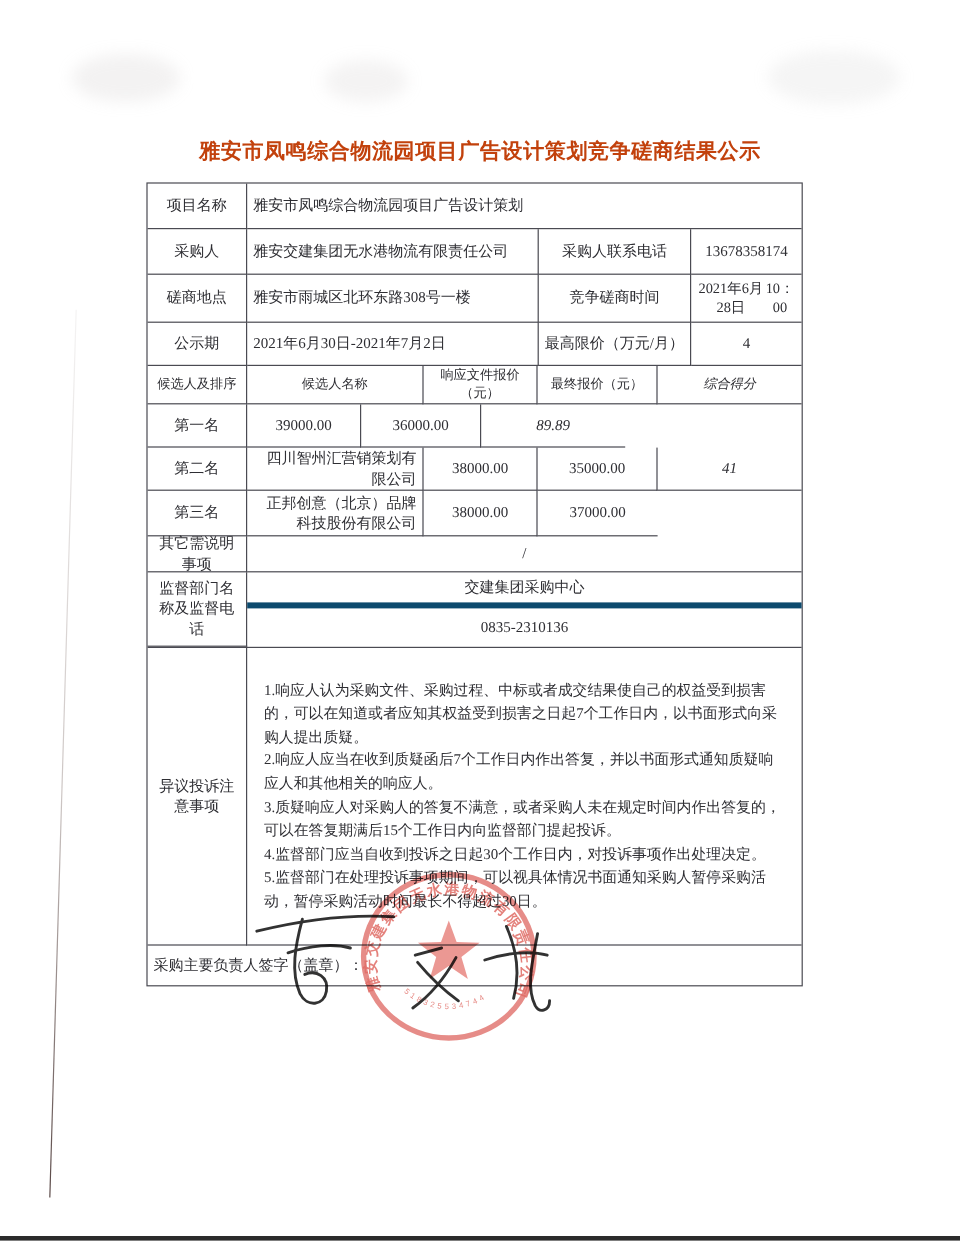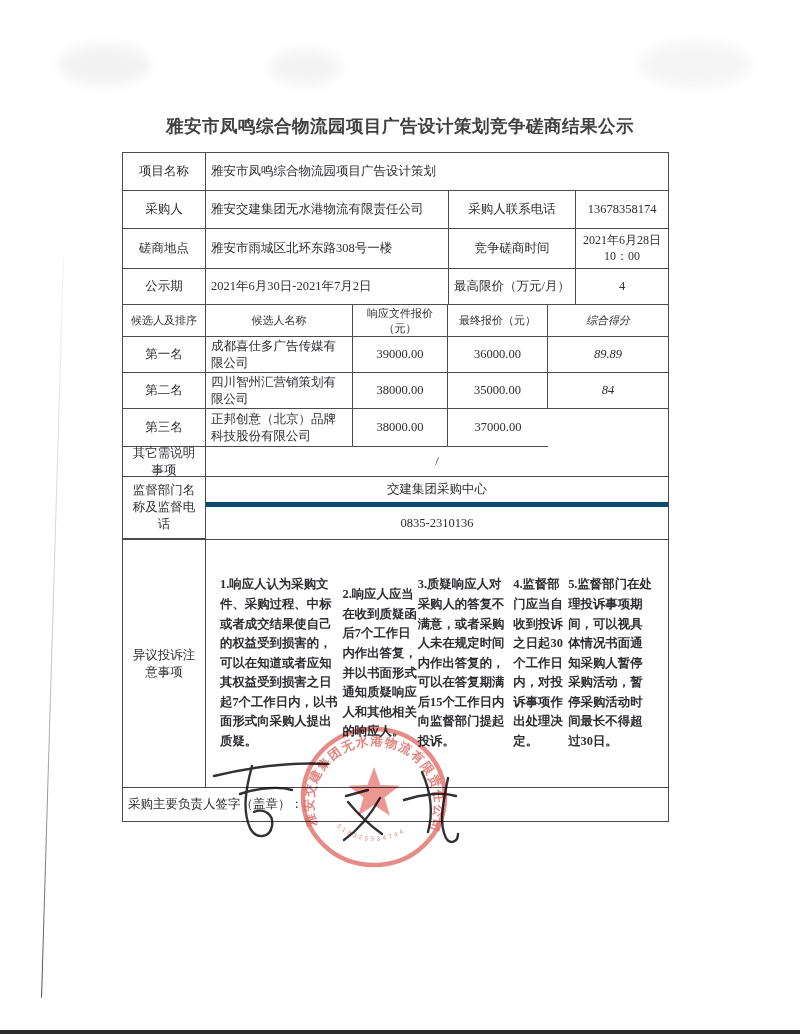--- a/index.html
+++ b/index.html
@@ -13,37 +13,37 @@
   .smudge{position:absolute;border-radius:50%;filter:blur(6px);pointer-events:none;}
   .left-edge-line{
     position:absolute;left:52px;top:258px;height:740px;width:1px;
     background:linear-gradient(to bottom, rgba(150,140,138,0.10), rgba(110,90,85,0.35) 55%, rgba(60,40,38,0.85));
     transform:rotate(1.7deg);
   }
   .bottom-strip{position:absolute;left:0;bottom:0;width:800px;height:4px;background:#2b2b2b;}
 
   .doc-title{
     position:absolute;left:0;top:114px;width:800px;text-align:center;
-    font-size:17.5px;font-weight:bold;letter-spacing:0.5px;color:#404040;
+    font-size:17.5px;font-weight:bold;letter-spacing:0.5px;color:#c2410c;
   }
 
   .doc-table{
     position:absolute;left:122px;top:152px;width:547px;
     border:1px solid #4a4a52;box-sizing:border-box;
     font-size:12.5px;line-height:1.35;
   }
   .row{display:flex;}
   .c{
     border-right:1px solid #4a4a52;border-bottom:1px solid #4a4a52;
     box-sizing:border-box;display:flex;align-items:center;justify-content:center;
     text-align:center;padding:2px 5px;
   }
   .c:last-child{border-right:none;}
   .row:last-child .c{border-bottom:none;}
-  .c.left{justify-content:flex-start;text-align:left;}
+  .c.left{justify-content:flex-start;text-align:right;}
   .w-label{width:83px;}
   .w-rest{width:462px;}
   .w-val{width:243px;}
   .w-lab2{width:127px;}
   .w-val2{width:92px;}
   .cd-1{width:83px;}
   .cd-2{width:147px;text-align:center;}
   .cd-3{width:95px;}
   .cd-4{width:100px;}
   .cd-5{width:120px;font-style:italic;}
@@ -52,27 +52,27 @@
   .hdr{font-size:11px;}
   .stack{display:flex;flex-direction:column;width:462px;}
   .stack .sub{
     border-bottom:5px solid #0c4a6e;box-sizing:border-box;
     display:flex;align-items:center;justify-content:center;
   }
   .stack .sub:last-child{border-bottom:none;}
   .sup-row{border-bottom:1px solid #4a4a52;}
   .complaint-row{height:248px;}
   .complaint-cell{
-    width:462px;padding:10px 14px;display:flex;flex-direction:row;
-    justify-content:center;align-items:center;text-align:left;
-    font-size:12.4px;line-height:1.58;font-weight:bold;
+    width:462px;padding:10px 14px;display:flex;flex-direction:column;
+    justify-content:center;align-items:flex-start;text-align:left;
+    font-size:12.4px;line-height:1.58;
   }
   .sig-row{height:33px;}
   .sig-cell{width:545px;justify-content:flex-start;text-align:left;padding-left:5px;}
-  .two-line{display:flex;flex-direction:column;line-height:1.3;font-size:12px;}
+  .two-line{display:flex;line-height:1.3;font-size:12px;}
 
   .seal{position:absolute;left:295px;top:722px;mix-blend-mode:multiply;opacity:0.92;}
   .signature{position:absolute;left:200px;top:738px;mix-blend-mode:multiply;}
 </style>
 </head>
 <body>
 
 <div class="smudge" style="left:60px;top:45px;width:90px;height:40px;background:rgba(190,185,184,0.18);"></div>
 <div class="smudge" style="left:270px;top:50px;width:70px;height:35px;background:rgba(185,180,180,0.16);"></div>
 <div class="smudge" style="left:640px;top:42px;width:110px;height:45px;background:rgba(190,186,185,0.15);"></div>
@@ -117,32 +117,31 @@
   <div class="row h32 hdr">
     <div class="c cd-1">候选人及排序</div>
     <div class="c cd-2">候选人名称</div>
     <div class="c cd-3">响应文件报价（元）</div>
     <div class="c cd-4">最终报价（元）</div>
     <div class="c cd-5">综合得分</div>
   </div>
 
   <div class="row h36">
     <div class="c cd-1">第一名</div>
-    <div class="c cd-2 left">成都喜仕多广告传媒有限公司</div>
     <div class="c cd-3">39000.00</div>
     <div class="c cd-4">36000.00</div>
     <div class="c cd-5">89.89</div>
   </div>
 
   <div class="row h36">
     <div class="c cd-1">第二名</div>
     <div class="c cd-2 left">四川智州汇营销策划有限公司</div>
     <div class="c cd-3">38000.00</div>
     <div class="c cd-4">35000.00</div>
-    <div class="c cd-5">84</div>
+    <div class="c cd-5">41</div>
   </div>
 
   <div class="row h38">
     <div class="c cd-1">第三名</div>
     <div class="c cd-2 left">正邦创意（北京）品牌科技股份有限公司</div>
     <div class="c cd-3">38000.00</div>
     <div class="c cd-4">37000.00</div>
   </div>
 
   <div class="row h30">

